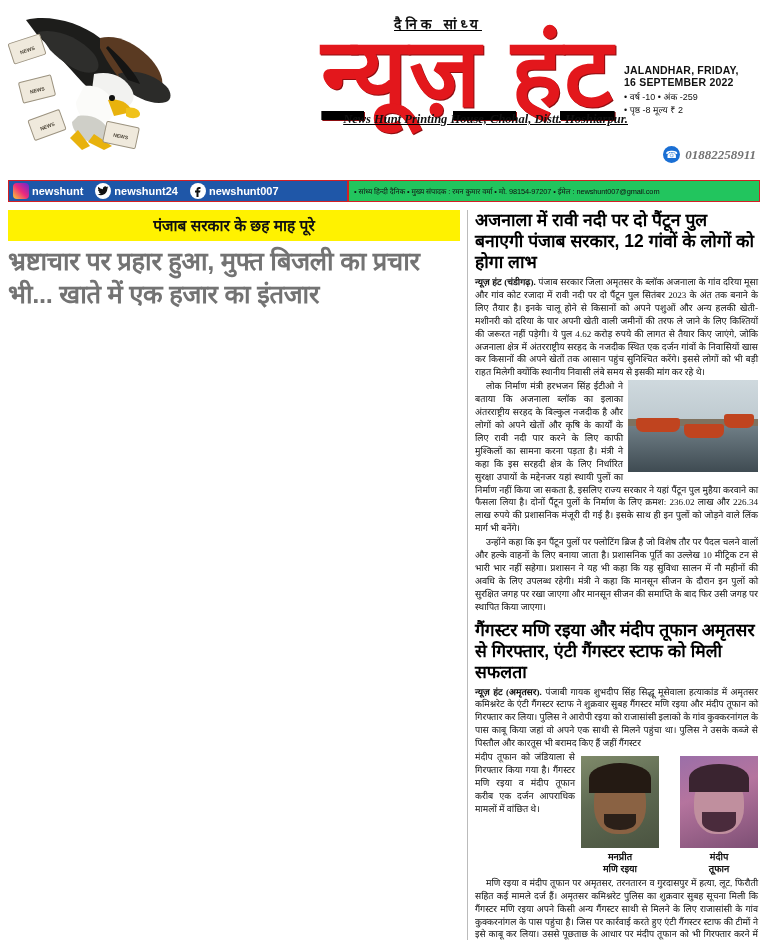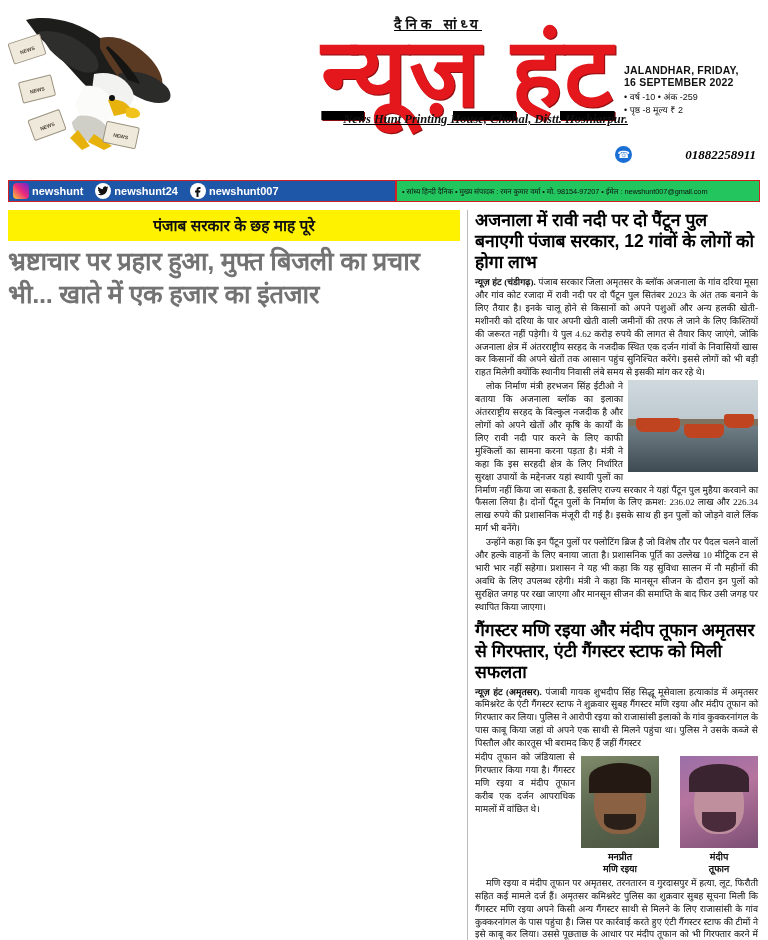--- a/index.html
+++ b/index.html
@@ -54,27 +54,27 @@
   .phone-row {
     position: absolute; right: 4px; top: 146px; display: flex;
     align-items: center; gap: 5px;
   }
   .phone-circle {
     width: 17px; height: 17px; border-radius: 50%; background: #1a6fd4;
     display: flex; align-items: center; justify-content: center; color: #fff; font-size: 10px;
   }
   .phone-num {
     font-family: "Liberation Serif", serif; font-style: italic; font-weight: bold;
-    font-size: 13px; color: #000000; margin-left: 48px;
+    font-size: 13px; color: #737373;
   }
 
   
   .socialbar { display: flex; height: 22px; margin-top: 2px; gap: 0; }
   .social-left {
-    width: 388px; background: #1f57a8; display: flex; align-items: center;
+    width: 340px; background: #1f57a8; display: flex; align-items: center;
     padding-left: 4px; gap: 4px; border: 1px solid #d41f24;
   }
   .sitem { display: flex; align-items: center; gap: 3px; }
   .sitem .lbl {
     font-family: "Liberation Sans", sans-serif; font-weight: bold;
     font-size: 11px; color: #fff; padding-right: 8px;
   }
   .si-icon { width: 16px; height: 16px; border-radius: 4px; display:flex; align-items:center; justify-content:center; }
   .ic-insta { background: linear-gradient(45deg,#f9ce34,#ee2a7b,#6228d7); }
   .ic-tw { background: #fff; border-radius: 50%; }

